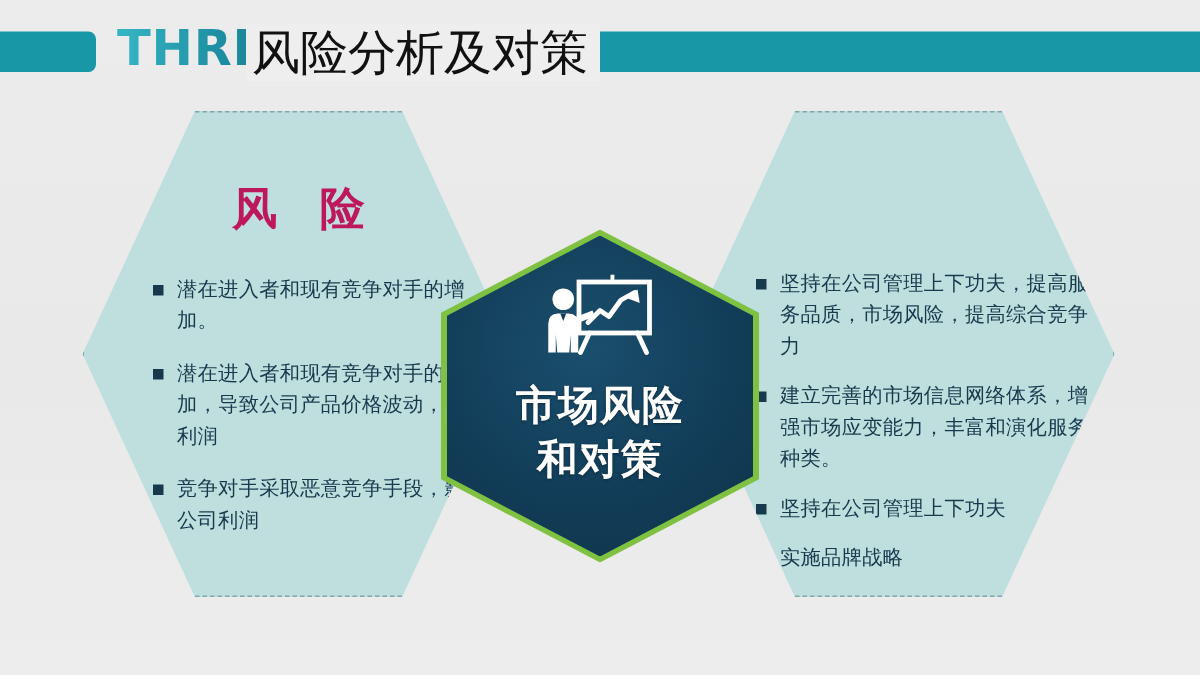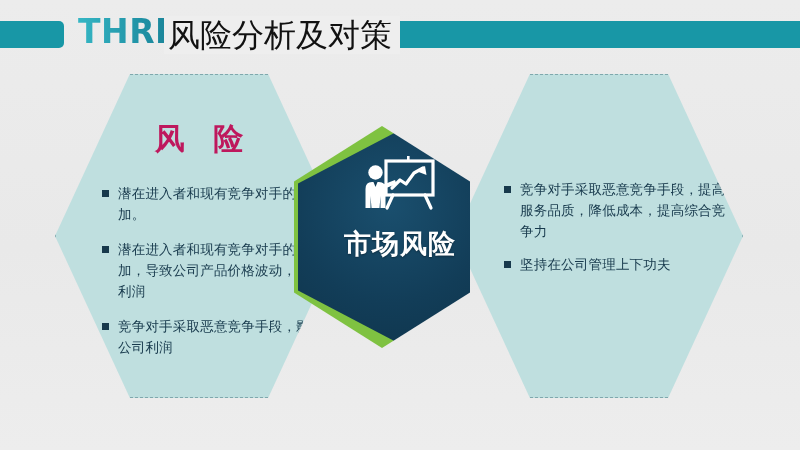--- a/index.html
+++ b/index.html
@@ -132,22 +132,22 @@
     top: 7px;
     width: 7px;
     height: 7px;
     background: #17394c;
   }
 
   
   #hex-center {
     position: absolute;
     left: 294px;
-    top: 126px;
-    width: 176px;
+    top: 153px;
+    width: 212px;
     height: 222px;
     background: #7fc241;
     clip-path: polygon(50% 0%, 100% 25%, 100% 75%, 50% 100%, 0% 75%, 0% 25%);
     filter: drop-shadow(0 2px 3px rgba(0,0,0,0.22));
   }
   #hex-center-inner {
     position: absolute;
     left: 4px;
     top: 4px;
     width: 204px;
@@ -195,22 +195,24 @@
     <div class="hex-heading">风 险</div>
     <ul class="bullet-list">
       <li>潜在进入者和现有竞争对手的增加。</li>
       <li>潜在进入者和现有竞争对手的增加，导致公司产品价格波动，影响利润</li>
       <li>竞争对手采取恶意竞争手段，影响公司利润</li>
     </ul>
   </div>
 
   <div class="hex-side hex-right">
     <ul class="bullet-list">
-      <li>竞争对手采取恶意竞争手段，提高服务品质，降低成本，提高综合竞争力</li>
+      <li>坚持在公司管理上下功夫，提高服务品质，市场风险，提高综合竞争力</li>
+      <li>建立完善的市场信息网络体系，增强市场应变能力，丰富和演化服务种类。</li>
       <li>坚持在公司管理上下功夫</li>
+      <li>实施品牌战略</li>
     </ul>
   </div>
 
   <div id="hex-center">
     <div id="hex-center-inner">
 
       <svg id="center-icon" viewBox="0 0 76 62">
 
         <rect x="45" y="0" width="2.6" height="6" fill="#ffffff"></rect>
 
@@ -227,18 +229,19 @@
 
         <path d="M3.5 52 L3.5 33 Q3.5 26 10 26 L17 26 Q23.5 26 23.5 33 L23.5 52 L18.5 52 L18.5 40 L17.5 52 L9.5 52 L8.5 40 L8.5 52 Z" fill="#ffffff"></path>
 
         <path d="M20 29 L33 24 L34.5 28 L21.5 33 Z" fill="#ffffff"></path>
 
         <path d="M11.5 26 L13.5 31 L15.5 26 Z" fill="#123d58"></path>
       </svg>
 
       <div id="center-label">
         <span>市场风险</span>
+        <span>和对策</span>
       </div>
 
     </div>
   </div>
 
 </div>
 
 </body></html>

